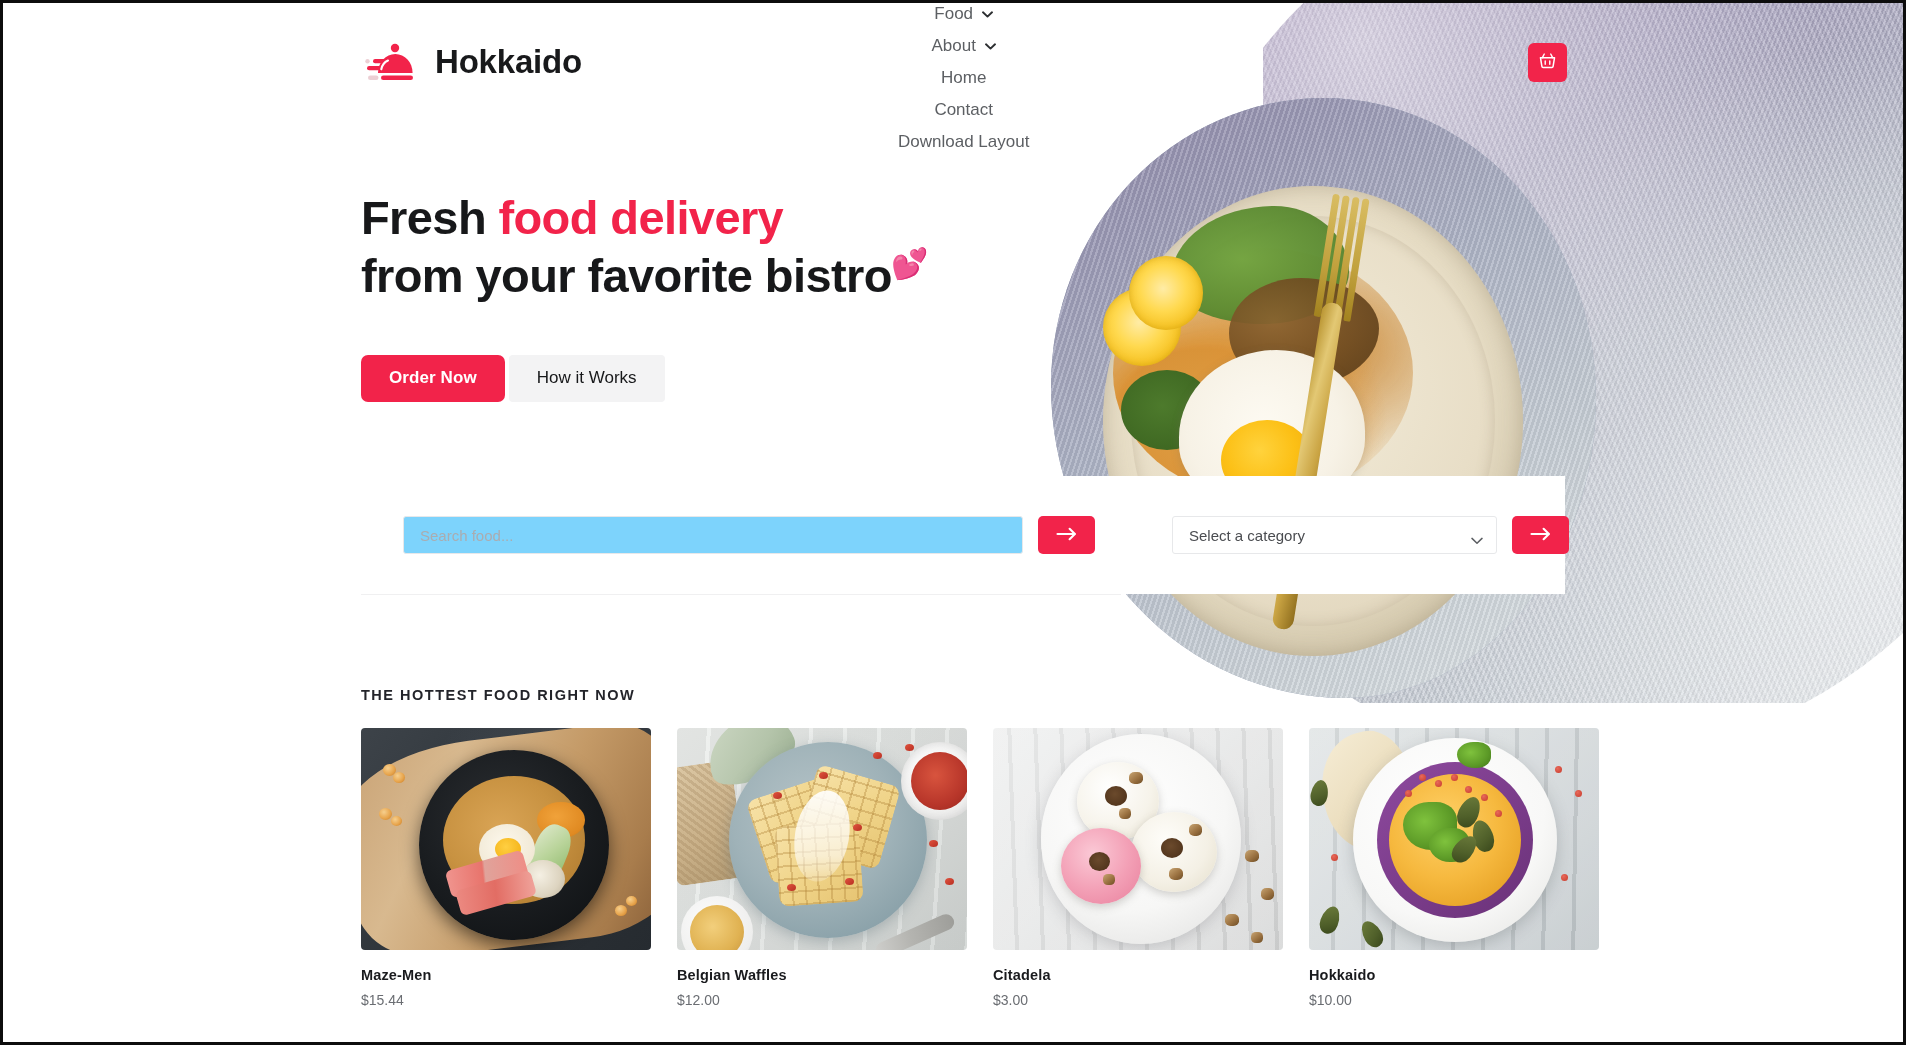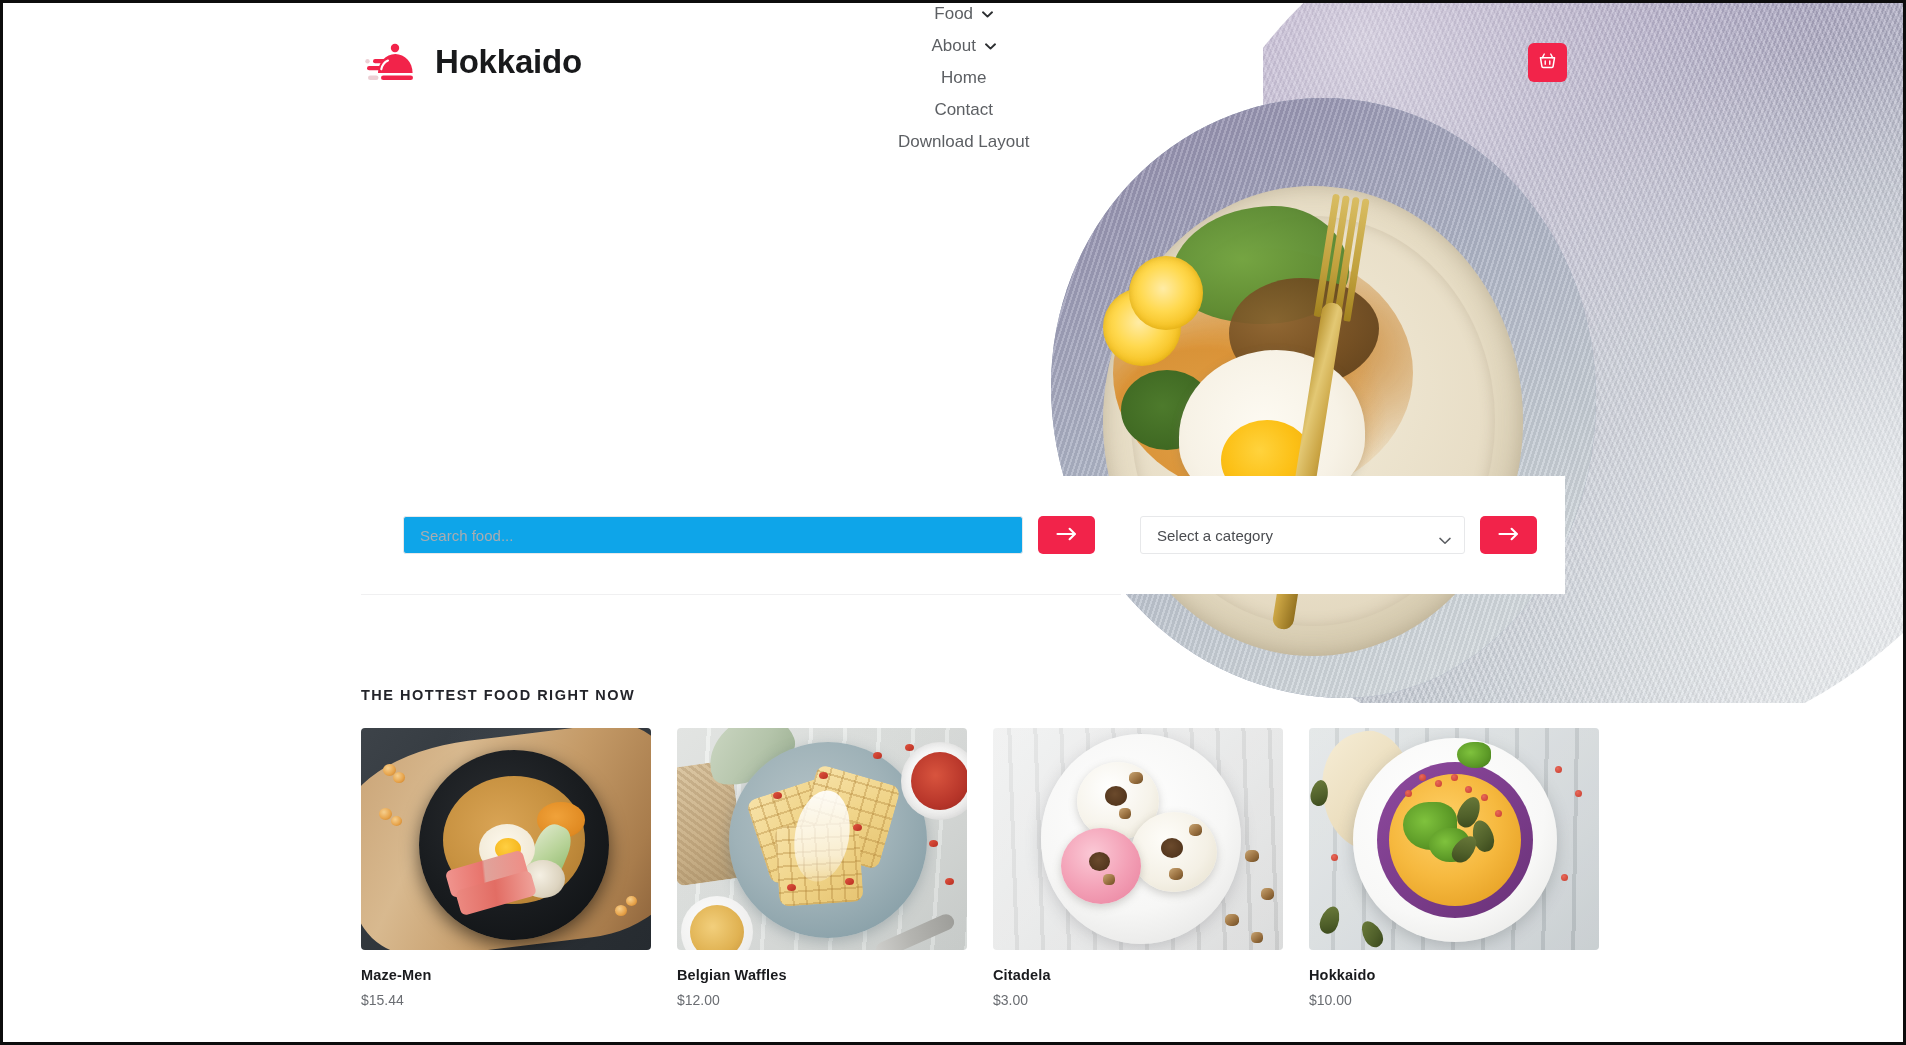--- a/index.html
+++ b/index.html
@@ -286,21 +286,21 @@
   .search-input {
     width: 620px;
     height: 38px;
     border: 1px solid #e7e8ea;
     border-radius: 3px;
     padding: 0 16px;
     font-size: 15px;
     color: #4a4c50;
     font-family: "Liberation Sans", sans-serif;
     outline: none;
-    background: #0ea5e9;
+    background: #7dd3fc;
   }
   .search-input::placeholder { color: #aaacb0; }
   .arrow-btn {
     width: 57px; height: 38px;
     margin-left: 15px;
     background: #f2234a;
     border: none;
     border-radius: 5px;
     cursor: pointer;
     display: flex;
@@ -317,21 +317,21 @@
     padding: 0 16px;
     font-size: 15px;
     color: #4a4c50;
     font-family: "Liberation Sans", sans-serif;
     background: #fff;
     appearance: none;
     -webkit-appearance: none;
     outline: none;
     cursor: pointer;
   }
-  .select-wrap { position: relative; display: inline-block; }
+  .select-wrap { position: relative; display: inline-block; margin-left: 32px; }
   .select-caret {
     position: absolute;
     right: 14px; top: 50%;
     transform: translateY(-50%);
     width: 12px; height: 8px;
     pointer-events: none;
   }
 
   
   .panel-divider {
@@ -703,20 +703,31 @@
       <div class="fork">
         <div class="fork-tine" style="left:3px"></div>
         <div class="fork-tine" style="left:13px"></div>
         <div class="fork-tine" style="left:23px"></div>
         <div class="fork-tine" style="left:33px"></div>
         <div class="fork-handle"></div>
       </div>
     </div>
   </div>
 
+  <div class="hero-copy">
+    <h1 class="hero-title">
+      <span>Fresh </span><span class="accent">food delivery</span><br>
+      <span>from your favorite bistro</span><span class="hero-emoji">💕</span>
+    </h1>
+
+    <div class="hero-actions">
+      <button class="btn-primary">Order Now</button>
+      <button class="btn-secondary">How it Works</button>
+    </div>
+  </div>
 
   <div class="search-panel">
     <div class="search-group">
       <input class="search-input" type="text" placeholder="Search food..." style="">
       <button class="arrow-btn">
         <span>
           <svg viewBox="0 0 21 14" xmlns="http://www.w3.org/2000/svg">
             <path d="M1.5 7h17" stroke="#fff" stroke-width="2.1" stroke-linecap="round"></path>
             <path d="M13.6 1.8 18.9 7l-5.3 5.2" fill="none" stroke="#fff" stroke-width="2.1" stroke-linecap="round" stroke-linejoin="round"></path>
           </svg>

